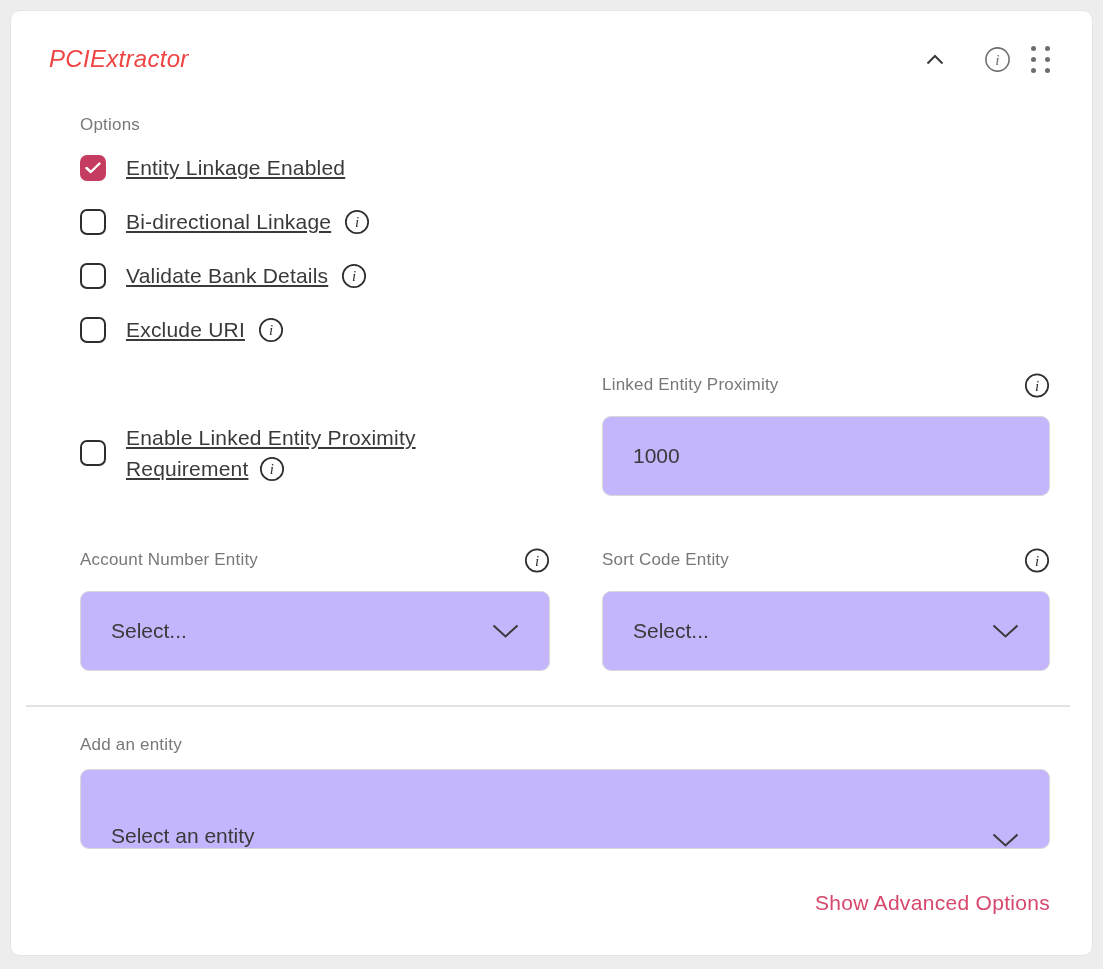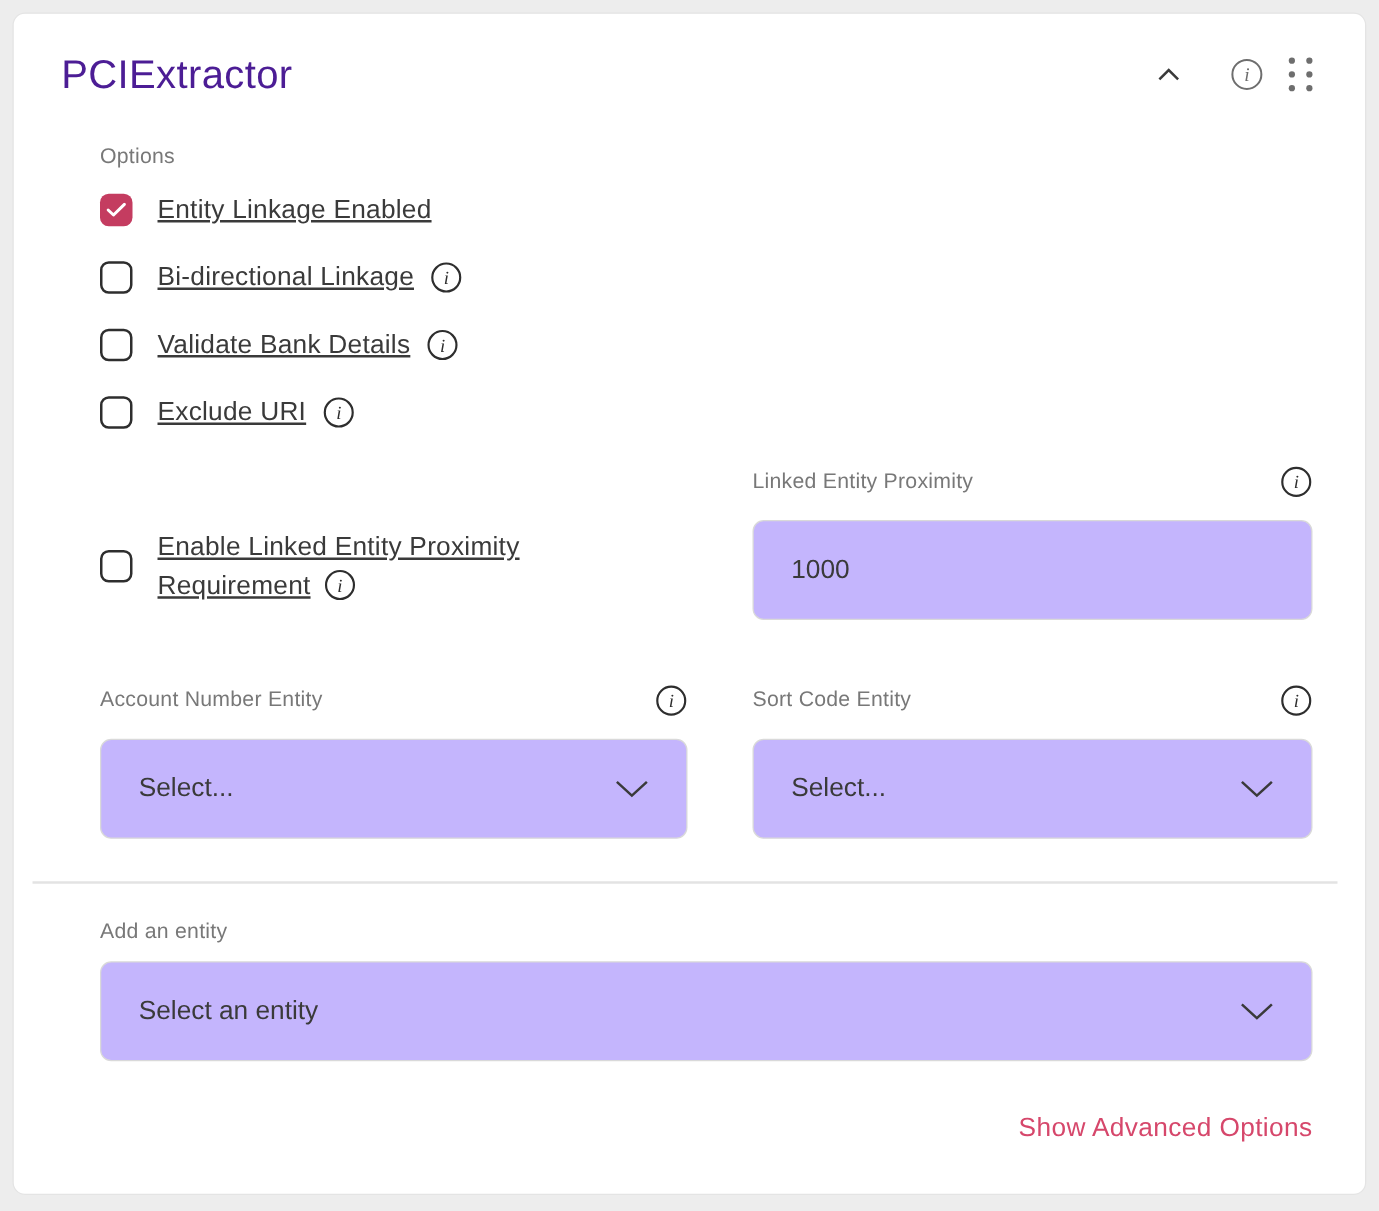--- a/index.html
+++ b/index.html
@@ -19,21 +19,21 @@
     overflow: hidden;
   }
   .content { padding: 0 42px 0 38px; margin-left: 31px; }
 
   
   .header {
     display: flex; align-items: center;
     padding: 30px 42px 0 38px;
     height: 66px;
   }
-  .title { font-size: 32px; color: #4c1d95; letter-spacing: 0.3px; flex: 0 0 auto; }
+  .title { font-size: 24px; color: #ef4444; letter-spacing: 0.3px; flex: 0 0 auto; font-style: italic; }
   .header-spacer { flex: 1; }
   .hicon { display: flex; align-items: center; justify-content: center; cursor: pointer; }
   .collapse-btn { width: 26px; height: 26px; margin-right: 36px; color: #3a3a3a; }
   .header-info { width: 27px; height: 27px; margin-right: 20px; color: #6e6e6e; }
   .drag-handle {
     display: grid;
     grid-template-columns: repeat(2, 5px);
     grid-template-rows: repeat(3, 5px);
     column-gap: 9px; row-gap: 6px;
     cursor: grab;
@@ -252,21 +252,21 @@
 
     </div>
   </div>
 
   <div class="divider"></div>
 
   <div class="content">
 
     <div class="add-entity-section">
       <div class="field-label">Add an entity</div>
-      <div class="selectbox" style="margin-top:14px;">
+      <div class="selectbox" style="margin-top:14px;align-items:flex-end;">
         <span>Select an entity</span>
         <span class="select-chevron">
           <svg width="27" height="15" viewBox="0 0 27 15" fill="none" stroke="currentColor" stroke-width="2">
             <polyline points="1.5,1.5 13.5,12.5 25.5,1.5"></polyline>
           </svg>
         </span>
       </div>
     </div>
 
     <div class="footer">

